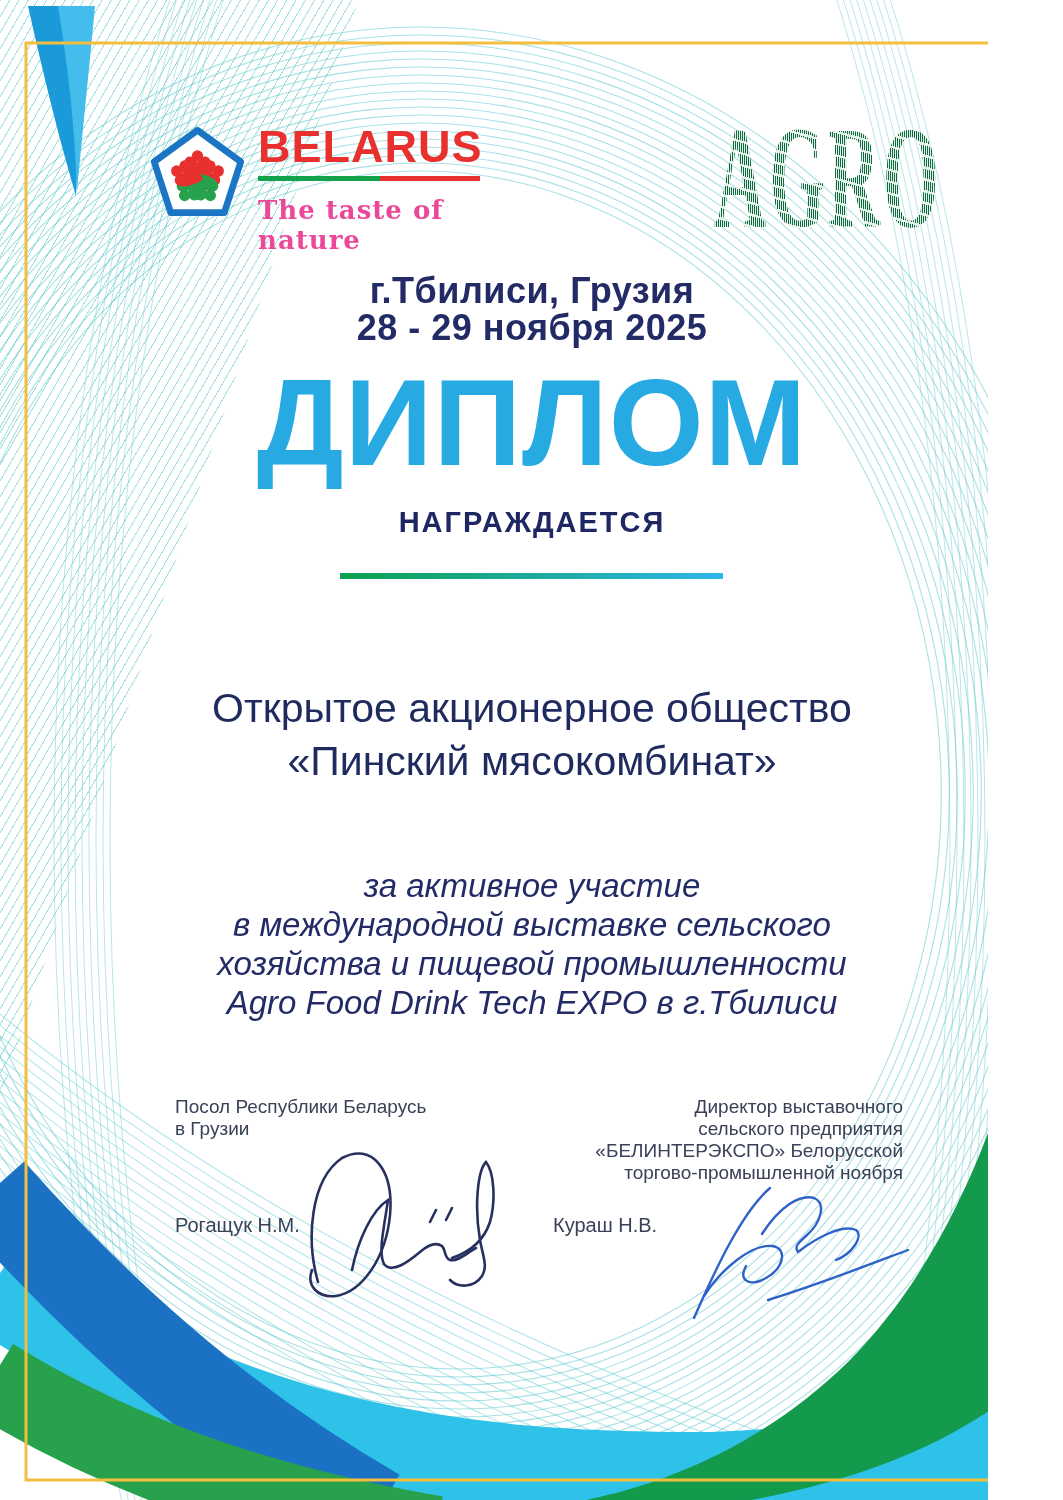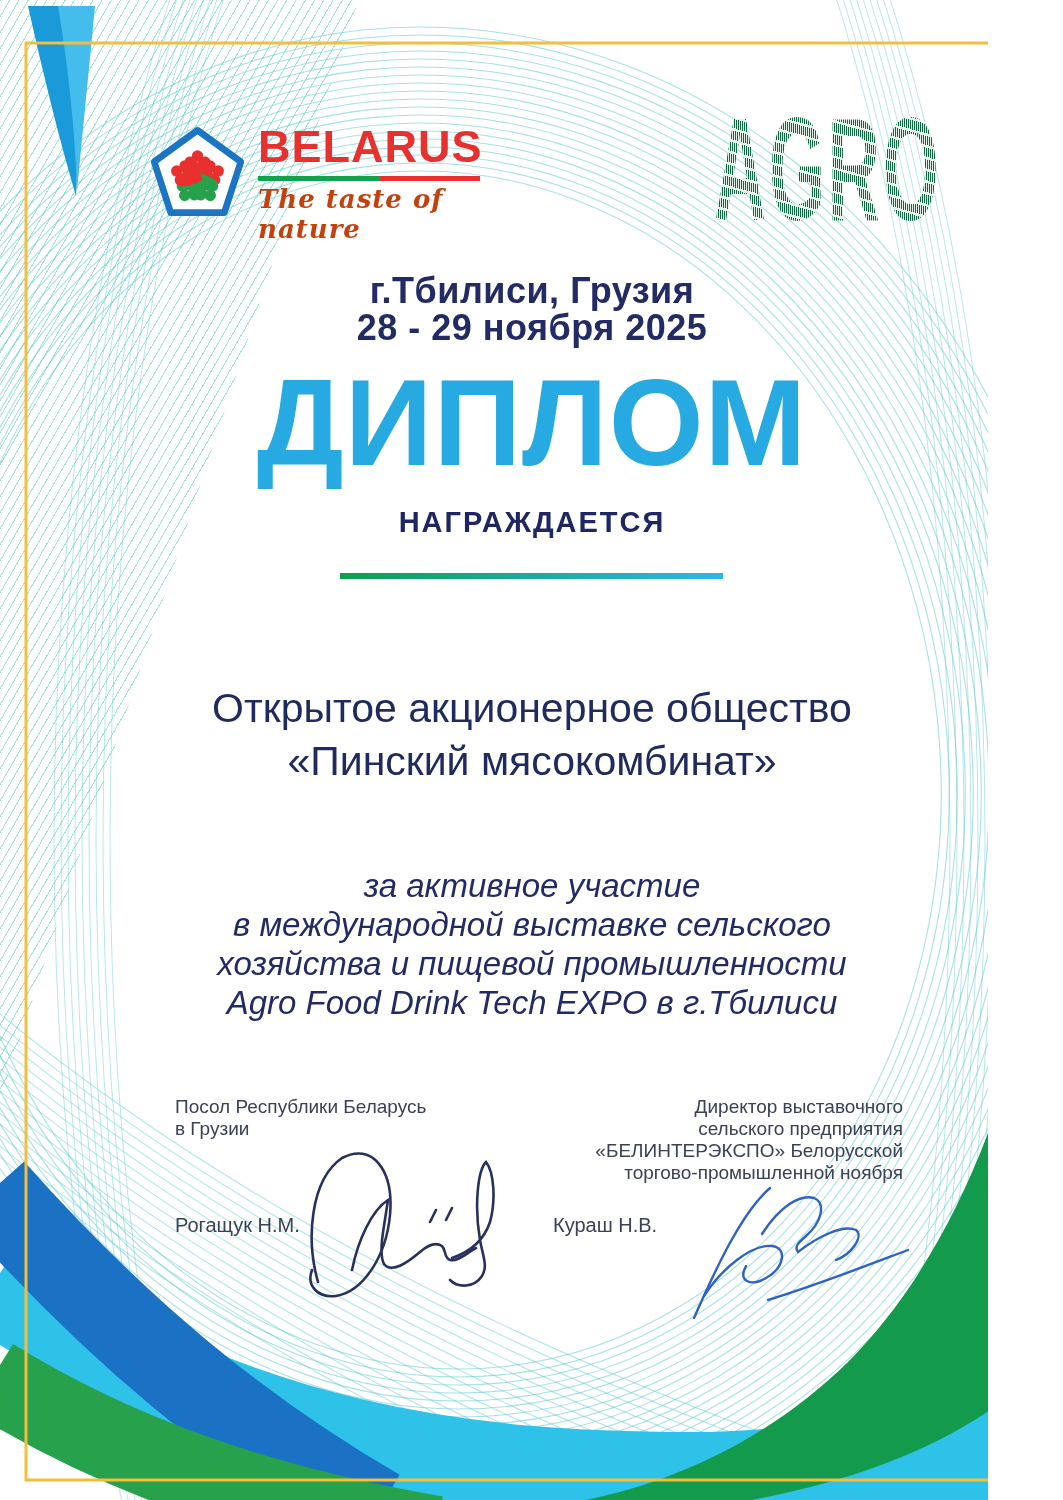--- a/index.html
+++ b/index.html
@@ -10,25 +10,25 @@
     background:repeating-linear-gradient(120deg, rgba(72,196,190,0.50) 0 1px, transparent 1px 8px);
     clip-path:polygon(0 0,56% 0,0 100%);}
   .content{position:absolute;left:0;top:0;width:1063px;height:1500px;z-index:2;}
 
   
   .belarus-logo{position:absolute;left:150px;top:122px;width:360px;height:110px;}
   .b-emblem{position:absolute;left:0;top:2px;}
   .b-text{position:absolute;left:108px;top:2px;}
   .b-name{font-weight:bold;font-size:45px;letter-spacing:1px;color:#e8302e;line-height:1;}
   .b-bar{width:222px;height:5px;margin-top:7px;background:linear-gradient(90deg,#12a24b 0 55%,#e8302e 55%);}
-  .b-tag{margin-top:3px;font-family:"DejaVu Serif",serif;font-style:italic;font-weight:bold;
-         font-size:26px;color:#c2410c;letter-spacing:1px;}
+  .b-tag{margin-top:14px;font-family:"DejaVu Serif",serif;font-weight:bold;
+         font-size:26px;color:#ec4899;letter-spacing:1px;}
 
   
-  .agro{position:absolute;left:714px;top:96px;width:230px;height:130px;}
+  .agro{position:absolute;left:714px;top:106px;width:230px;height:130px;font-family:Liberation Serif, serif;}
   .agro span{display:inline-block;font-weight:bold;font-size:100px;line-height:1;letter-spacing:4px;
     transform:scale(0.72,1.46);transform-origin:top left;
     background:repeating-linear-gradient(100deg,#0d6a40 0 1.1px,#e4f2ea 1.1px 2.8px);
     -webkit-background-clip:text;background-clip:text;color:transparent;}
 
   .center{position:absolute;left:26px;width:1012px;text-align:center;color:#232b66;}
   .hdr{top:272px;font-size:36px;line-height:37px;font-weight:bold;letter-spacing:0.5px;}
   .title{top:356px;font-size:122px;line-height:1.1;font-weight:bold;color:#27a9e2;letter-spacing:1px;}
   .subtitle{top:506px;font-size:29px;font-weight:bold;letter-spacing:2px;color:#1e2663;}
   .divider{position:absolute;left:340px;top:573px;width:383px;height:6px;

